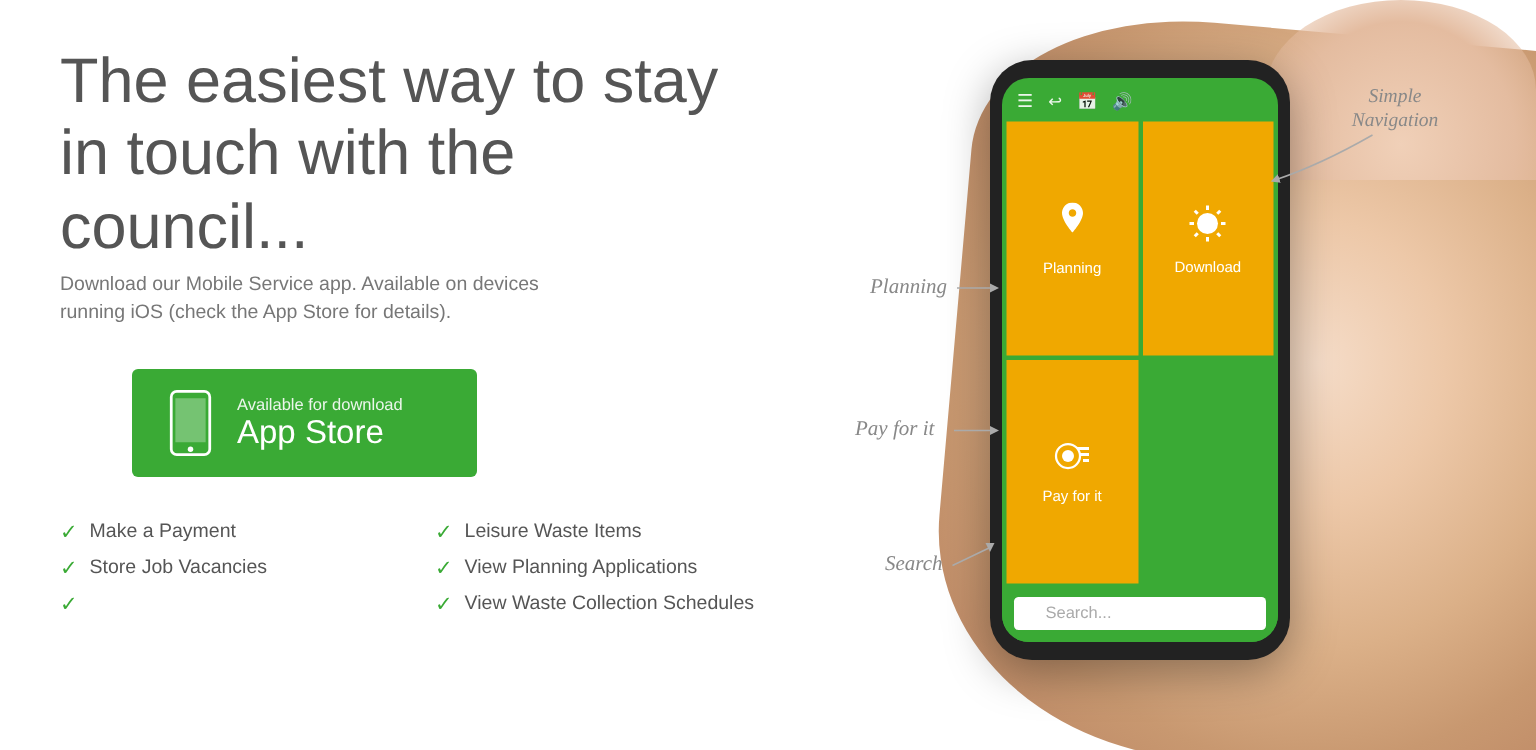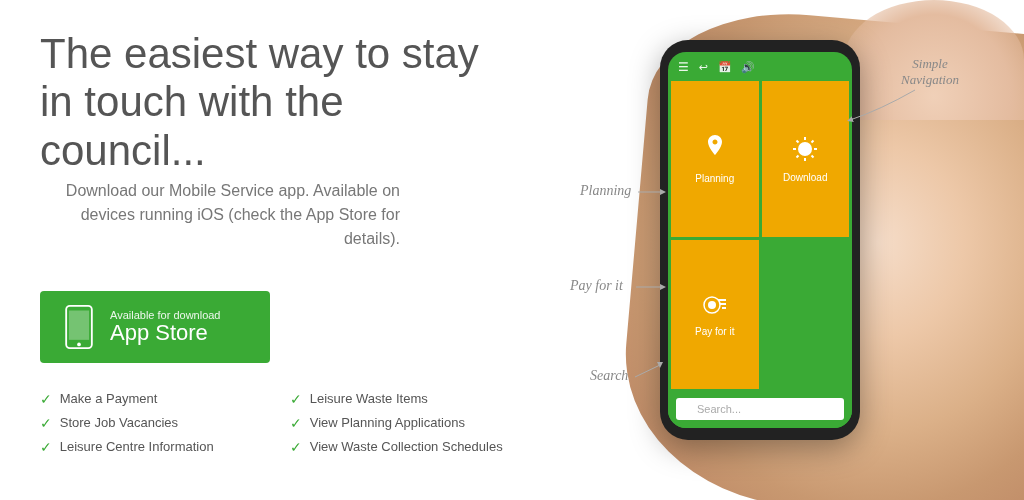--- a/index.html
+++ b/index.html
@@ -30,39 +30,39 @@
 
     .headline {
       font-size: 42px;
       font-weight: 300;
       color: #555;
       line-height: 1.15;
       margin-bottom: 4px;
     }
 
     .subtitle {
-      font-size: 16px;
+      font-size: 13px;
       color: #777;
       line-height: 1.5;
-      margin-bottom: 40px;
+      margin-bottom: 28px;
       max-width: 360px;
-      text-align: right;
     }
 
     .app-store-btn {
       display: flex;
       align-items: center;
       background: #3aaa35;
       color: #fff;
       padding: 14px 22px;
       border-radius: 4px;
       width: 230px;
       cursor: pointer;
       margin-bottom: 28px;
       text-decoration: none;
+      margin-left: 48px;
     }
 
     .app-store-btn .phone-icon {
       font-size: 36px;
       margin-right: 14px;
       display: flex;
       align-items: center;
     }
 
     .phone-icon svg {
@@ -250,21 +250,20 @@
         <div class="feature-item">
           <span class="check-icon">✓</span>
           <span>Store Job Vacancies</span>
         </div>
         <div class="feature-item">
           <span class="check-icon">✓</span>
           <span>View Planning Applications</span>
         </div>
         <div class="feature-item">
           <span class="check-icon">✓</span>
-          <span>Leisure Centre Information</span>
         </div>
         <div class="feature-item">
           <span class="check-icon">✓</span>
           <span>View Waste Collection Schedules</span>
         </div>
       </div>
     </div>
 
     <div class="right-content">
 

